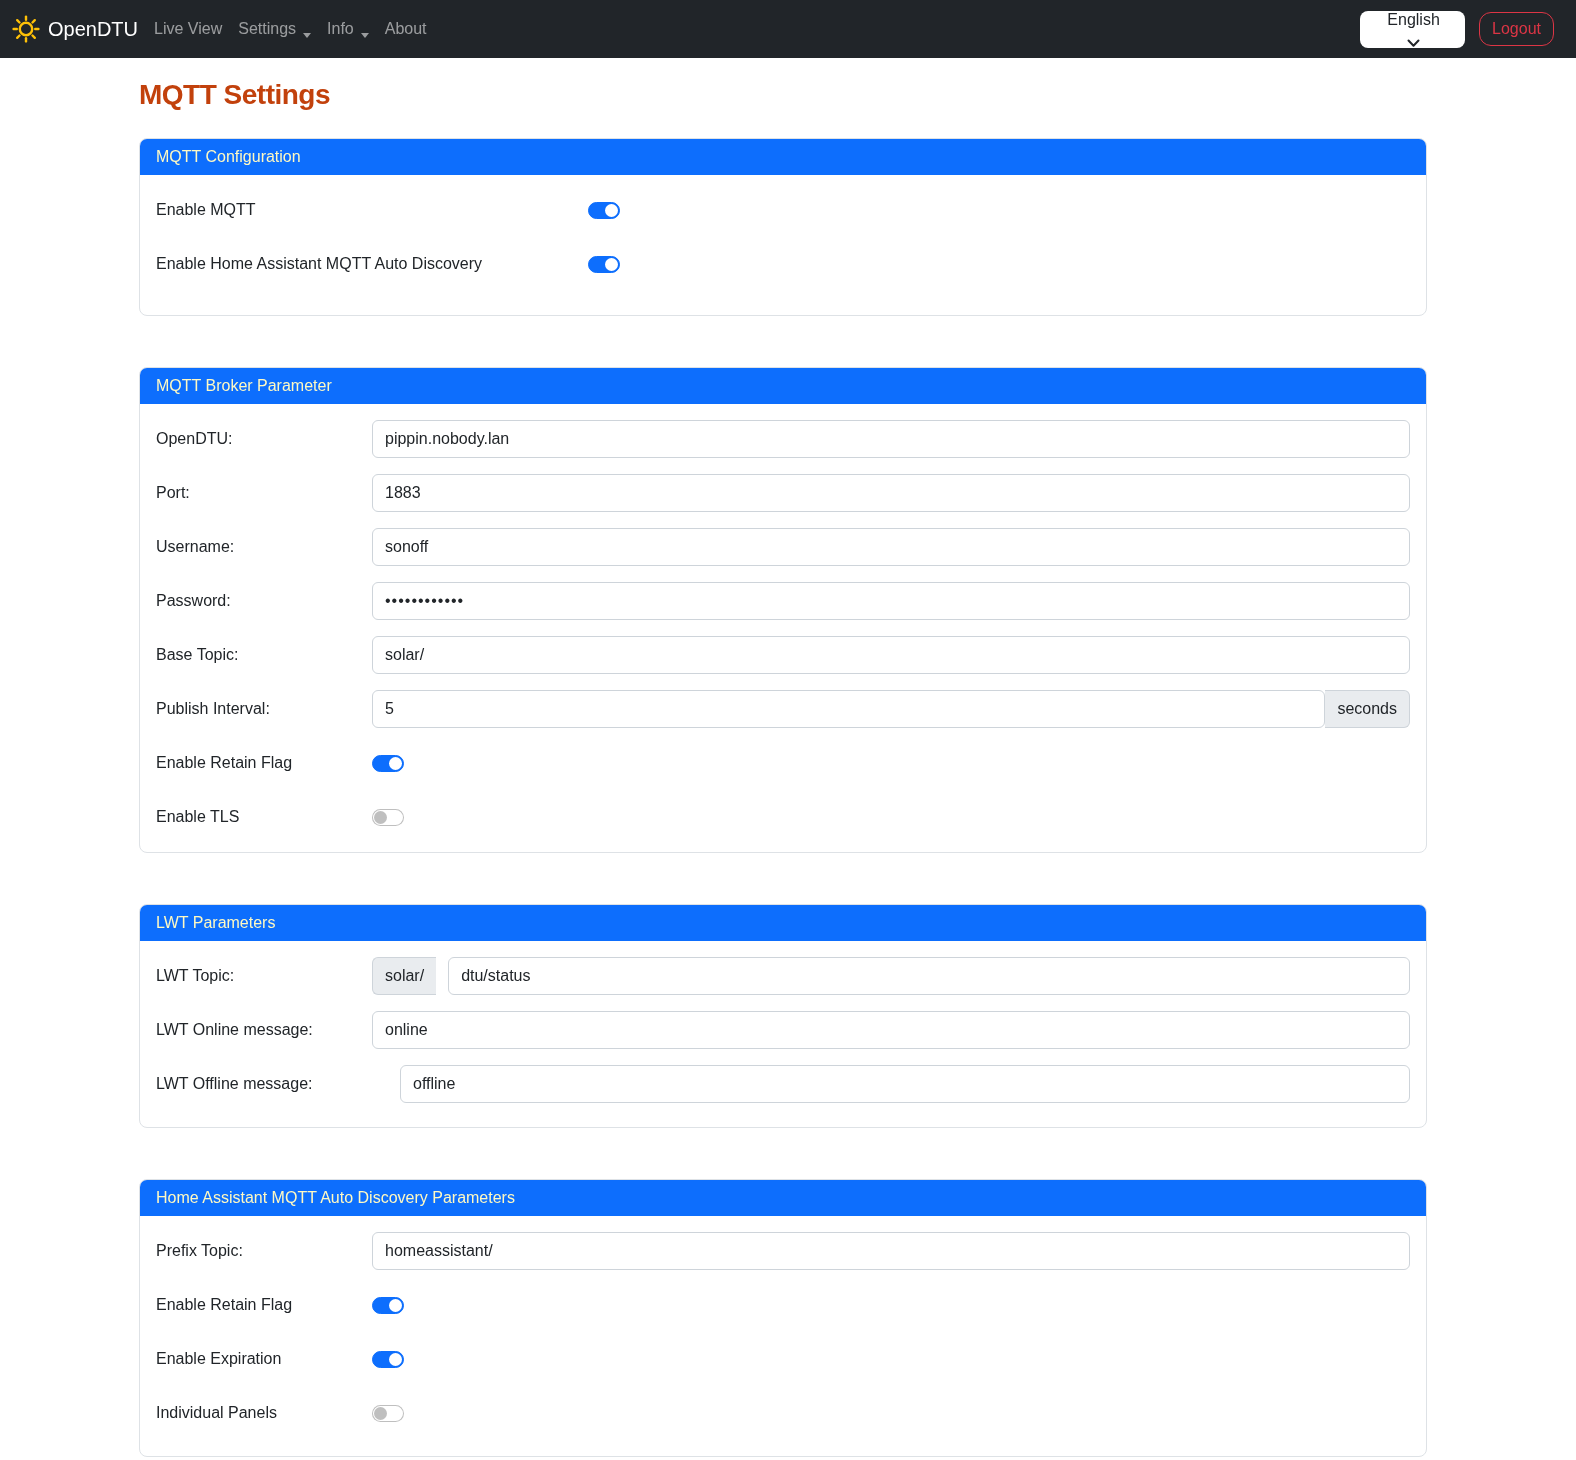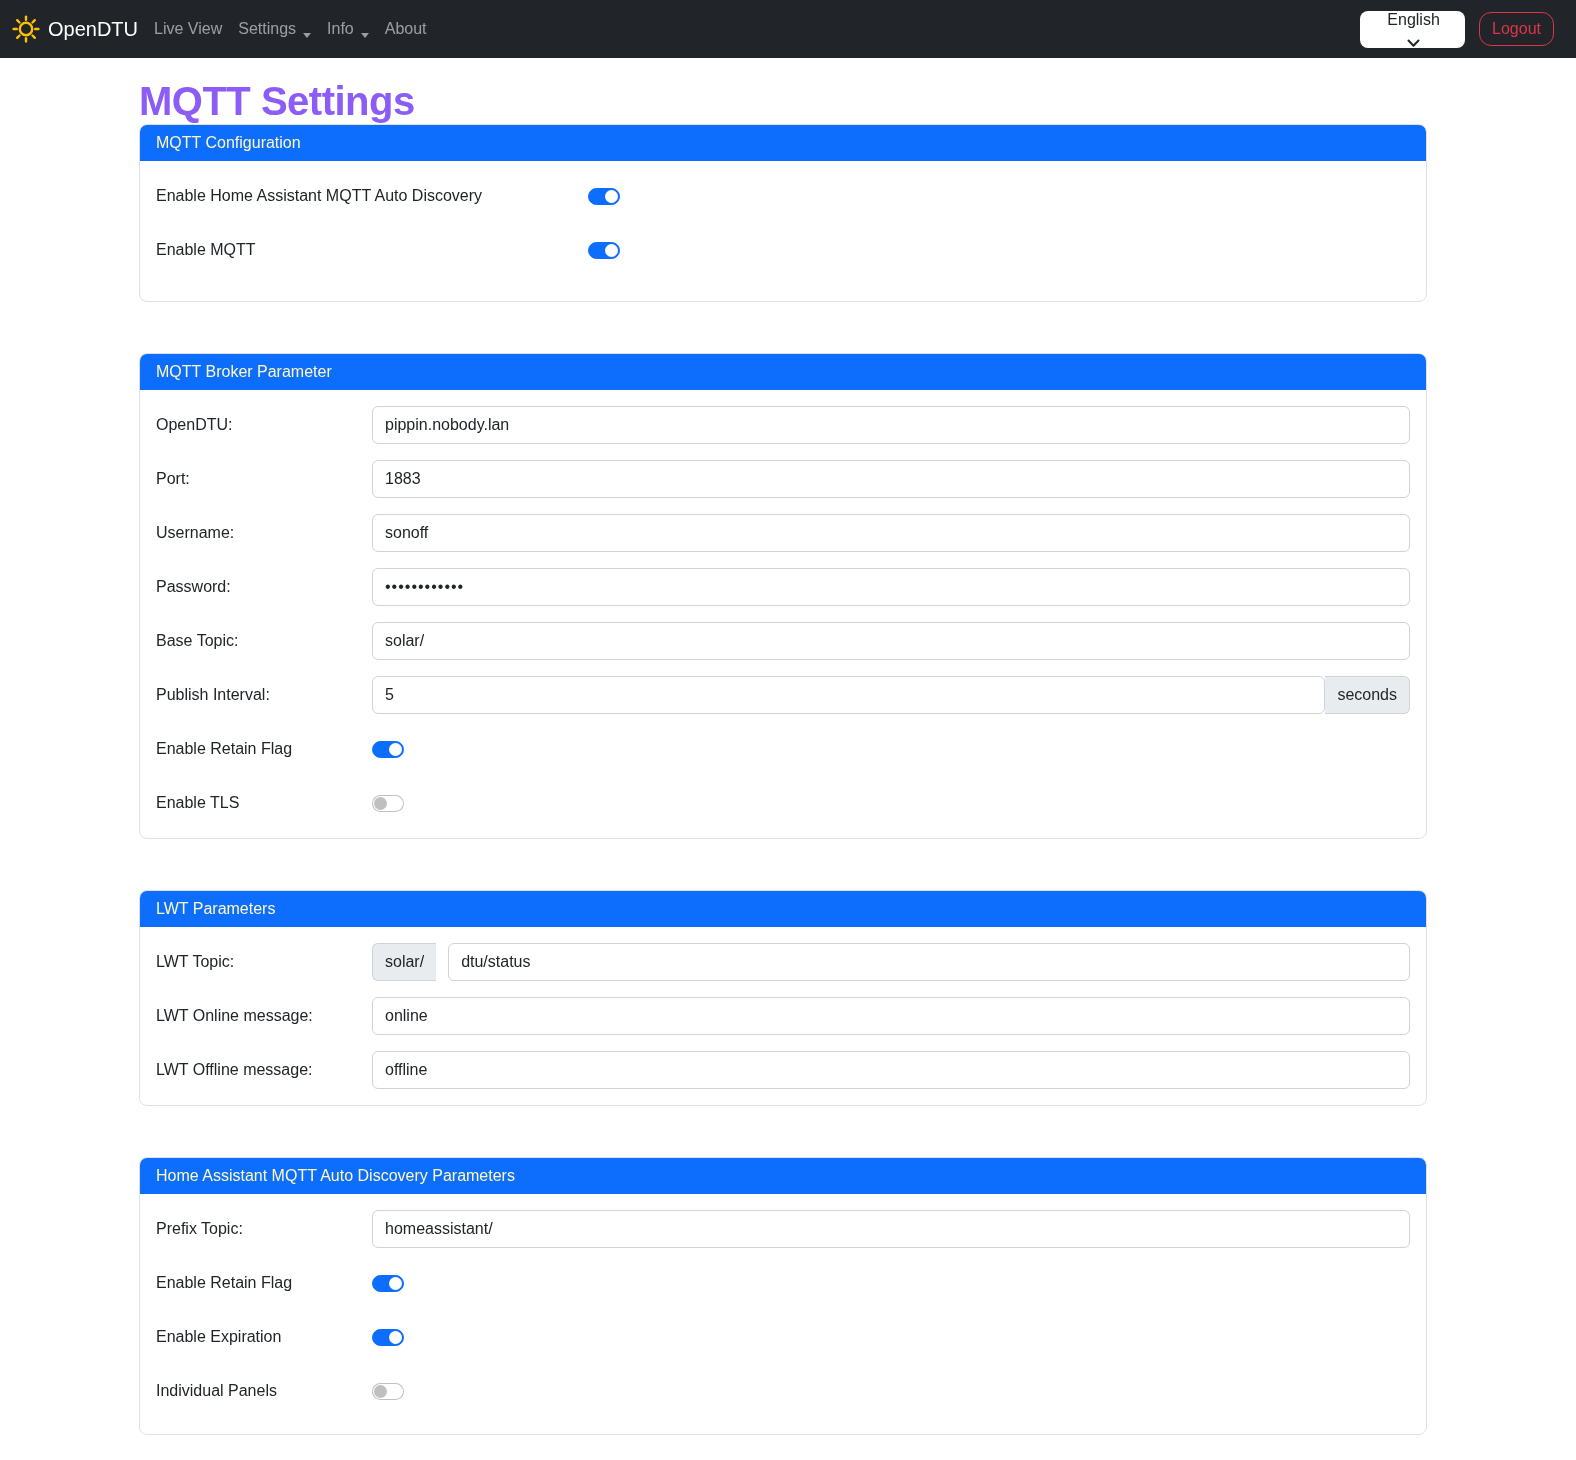--- a/index.html
+++ b/index.html
@@ -81,24 +81,24 @@
     cursor: pointer;
   }
 
   
   .container {
     width: 1288px;
     margin-left: 139px;
     padding-top: 21px;
   }
   h1.page-title {
-    font-size: 40px;
+    font-size: 28px;
     font-weight: 600;
-    color: #8b5cf6;
-    margin-bottom: 0;
+    color: #c2410c;
+    margin-bottom: 27px;
     letter-spacing: -0.5px;
   }
 
   
   .card {
     border: 1px solid #dee2e6;
     border-radius: 8px;
     margin-bottom: 51px;
     background: #fff;
   }
@@ -226,25 +226,25 @@
   </div>
 </nav>
 
 <div class="container">
   <h1 class="page-title">MQTT Settings</h1>
 
   <div class="card wide-label">
     <div class="card-header">MQTT Configuration</div>
     <div class="card-body">
       <div class="form-row">
+        <div class="form-label">Enable MQTT</div>
+        <span class="switch on"></span>
+      </div>
+      <div class="form-row">
         <div class="form-label">Enable Home Assistant MQTT Auto Discovery</div>
-        <span class="switch on"></span>
-      </div>
-      <div class="form-row">
-        <div class="form-label">Enable MQTT</div>
         <span class="switch on"></span>
       </div>
     </div>
   </div>
 
   <div class="card">
     <div class="card-header">MQTT Broker Parameter</div>
     <div class="card-body">
       <div class="form-row">
         <div class="form-label">OpenDTU:</div>
@@ -303,21 +303,21 @@
           <span class="addon addon-prefix">solar/</span>
           <input class="form-control grouped-left" type="text" value="dtu/status" style="">
         </div>
       </div>
       <div class="form-row">
         <div class="form-label">LWT Online message:</div>
         <div class="form-control-wrap">
           <input class="form-control" type="text" value="online" style="">
         </div>
       </div>
-      <div class="form-row" style="margin-bottom:0;">
+      <div class="form-row" style="margin-bottom:8px;gap:28px;">
         <div class="form-label">LWT Offline message:</div>
         <div class="form-control-wrap">
           <input class="form-control" type="text" value="offline" style="">
         </div>
       </div>
     </div>
   </div>
 
   <div class="card">
     <div class="card-header">Home Assistant MQTT Auto Discovery Parameters</div>

